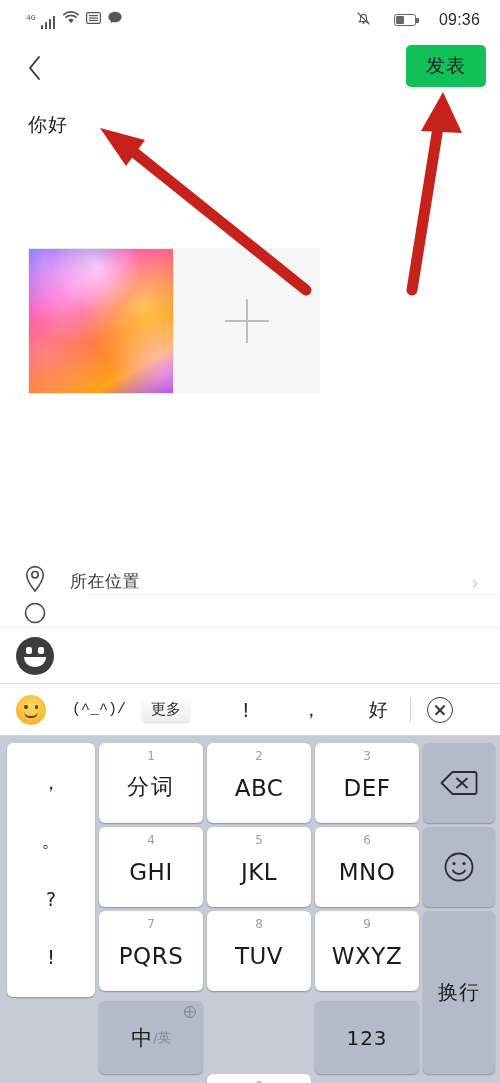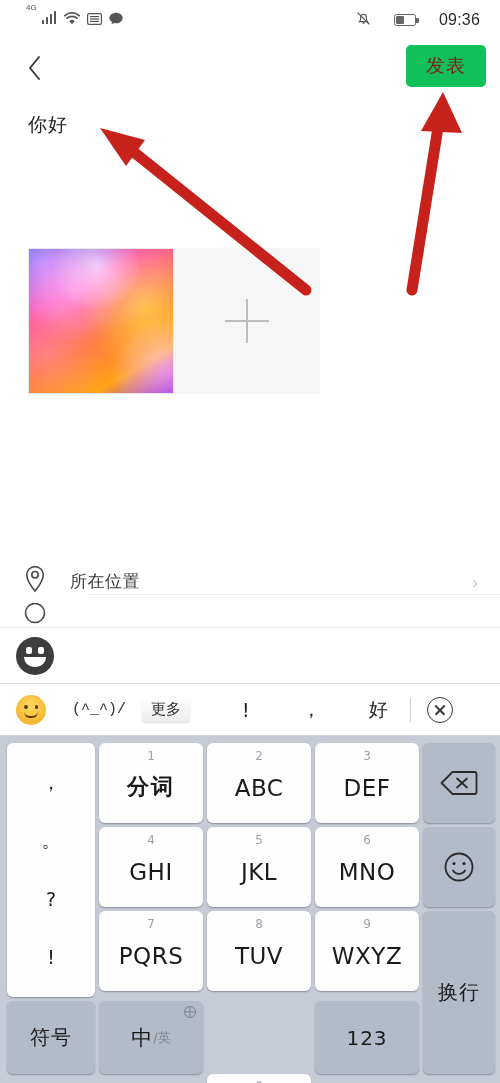--- a/index.html
+++ b/index.html
@@ -10,42 +10,42 @@
     overflow: hidden;
   }
   #phone { position: relative; width: 500px; height: 1083px; background: #fff; }
 
   
   .statusbar {
     position: absolute; top: 0; left: 0; width: 500px; height: 40px;
     display: flex; align-items: center; padding: 0 14px;
     background: #fff;
   }
-  .sb-left { display: flex; gap: 5px; margin-left: 12px; }
+  .sb-left { display: flex; align-items: flex-end; gap: 5px; margin-left: 12px; font-family: Liberation Mono, monospace; }
   .sb-right { margin-left: auto; display: flex; align-items: center; gap: 23px; margin-right: 6px; }
   .sb-time { font-size: 16px; color: #2b2b2b; letter-spacing: .2px; font-weight: 400; }
   .net-label { font-size: 8px; color: #555; line-height: 1; position: relative; top: -7px; }
   .bars { display: flex; align-items: flex-end; gap: 1.5px; height: 13px; }
   .bars i { width: 2.5px; background: #555; display: block; border-radius: .5px; }
   .bars i:nth-child(1){height:4px} .bars i:nth-child(2){height:7px}
   .bars i:nth-child(3){height:10px} .bars i:nth-child(4){height:13px}
   .batt { width: 22px; height: 12px; border: 1.6px solid #666; border-radius: 2.5px; position: relative; }
   .batt::after { content:""; position:absolute; right:-4px; top:3px; width:2.5px; height:5px; background:#666; border-radius:0 1px 1px 0;}
   .batt i { position:absolute; left:1.3px; top:1.3px; bottom:1.3px; width:8px; background:#666; border-radius:1px; display:block;}
 
   
   .header { position: absolute; top: 40px; left: 0; width: 500px; height: 56px; }
   .back-btn {
     position: absolute; left: 14px; top: 8px; width: 40px; height: 40px;
     display: flex; align-items: center; justify-content: center;
     font-size: 26px; color: #333; font-weight: 300;
   }
   .publish-btn {
     position: absolute; right: 14px; top: 5px;
-    background: #12c059; color: #7f1d1d; font-size: 19px;
+    background: #12c059; color: #0f172a; font-size: 19px;
     padding: 8px 20px; border-radius: 5px; border: none;
     letter-spacing: 1px; font-family: "DejaVu Sans", sans-serif;
   }
 
   
   .compose-text {
     position: absolute; left: 28px; top: 112px;
     font-size: 19px; color: #222; letter-spacing: 1px;
     font-family: "DejaVu Sans", sans-serif;
   }
@@ -136,21 +136,21 @@
     font-family: "DejaVu Sans", sans-serif; color: #1a1a1a;
     box-shadow: 0 1px 1.5px rgba(90,95,110,.55);
   }
   .key.light { background: #fefeff; }
   .key.dark  { background: #b4bbc8; }
   .key .num {
     position: absolute; top: 6px; left: 50%; transform: translateX(-50%);
     font-size: 12px; color: #9aa0ab;
   }
   .key .main { font-size: 23px; letter-spacing: .5px; margin-top: 9px; }
-  .key .main.cjk { font-size: 22px; letter-spacing: 2px; margin-top: 8px; font-weight: bold; }
+  .key .main.cjk { font-size: 22px; letter-spacing: 2px; margin-top: 8px; }
 
   .punct-key { position:absolute; background:#fefeff; border-radius:6px;
                box-shadow:0 1px 1.5px rgba(90,95,110,.55);
                display:flex; flex-direction:column; align-items:center; justify-content:space-around;
                padding: 10px 0; }
   .punct-key span { font-size: 19px; color:#1a1a1a; font-family:"DejaVu Sans",sans-serif; line-height:1; }
 
   .bksp svg, .smiley svg { display:block; }
   .fn-label { font-size: 20px; color:#1a1a1a; letter-spacing:1px; font-family:"DejaVu Sans",sans-serif; }
   .lang-key { position:relative; }
@@ -342,23 +342,20 @@
         <span class="main">TUV</span>
       </div>
       <div class="key light" style="left:312px; top:170px; width:104px; height:80px;">
         <span class="num">9</span>
         <span class="main">WXYZ</span>
       </div>
       <div class="key dark" style="left:420px; top:170px; width:72px; height:163px;align-items:center;">
         <span class="fn-label">换行</span>
       </div>
 
-      <div class="key dark" style="left:4px; top:260px; width:88px; height:73px;">
-        <span class="fn-label">符号</span>
-      </div>
       <div class="key dark lang-key" style="left:96px; top:260px; width:104px; height:73px;">
         <span class="globe"></span>
         <span class="zh">中</span>
         <span class="en">/英</span>
       </div>
       <div class="key light space-key" style="left:204px; top:260px; width:104px; height:73px;">
         <span class="zero">0</span>
 
       </div>
       <div class="key dark" style="left:312px; top:260px; width:104px; height:73px;">

